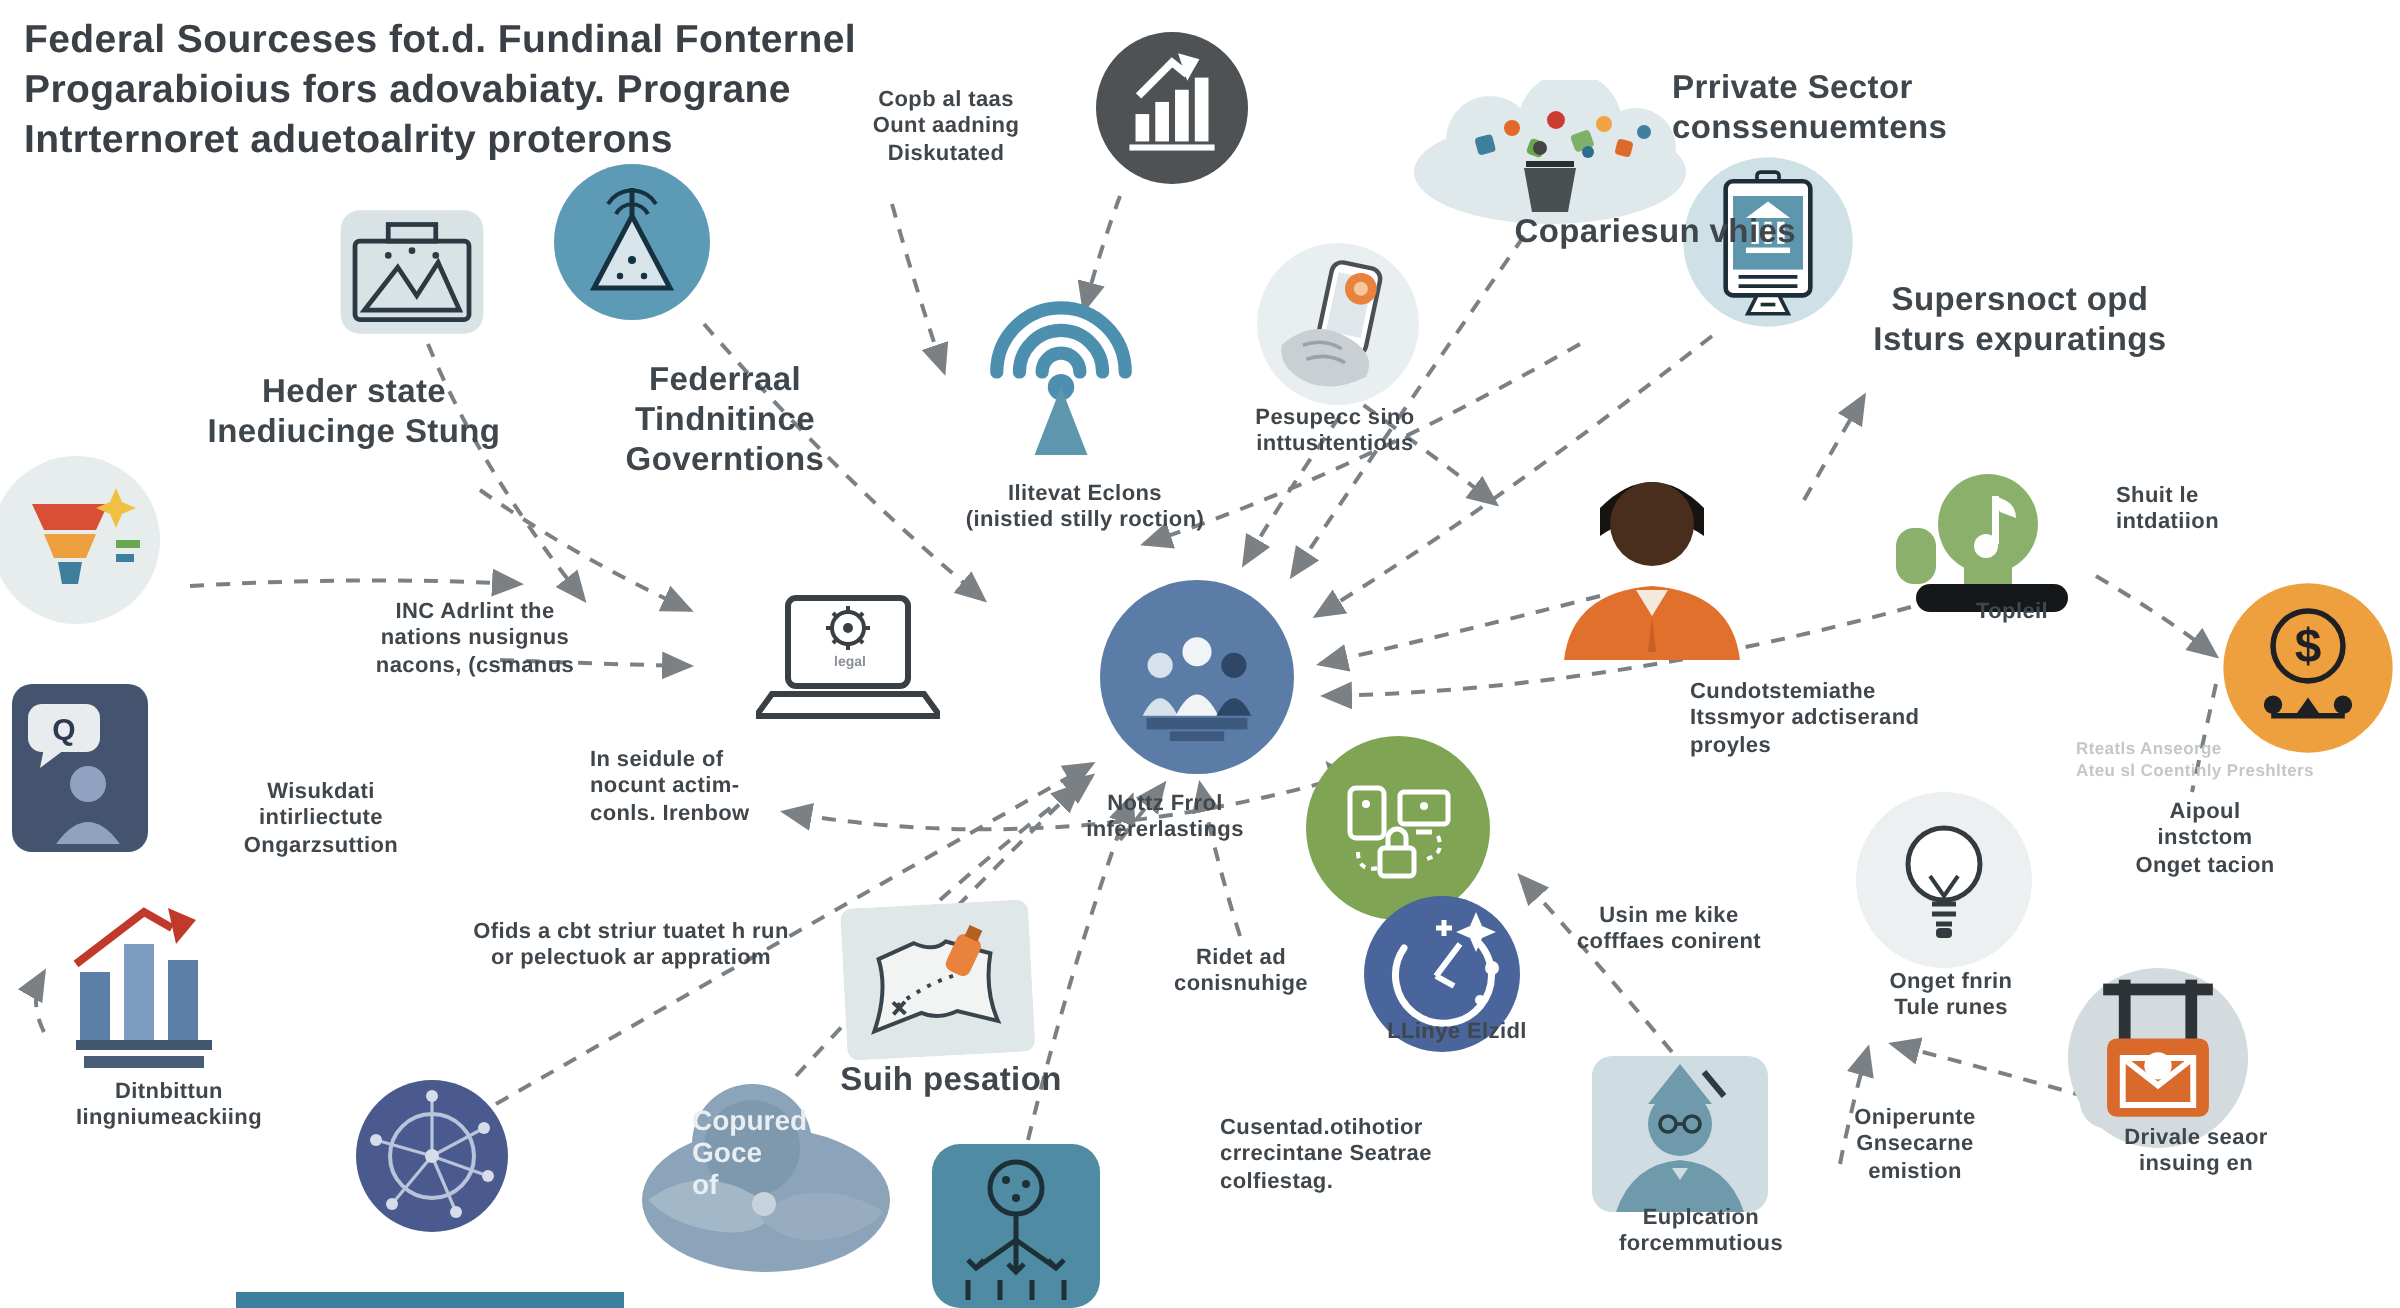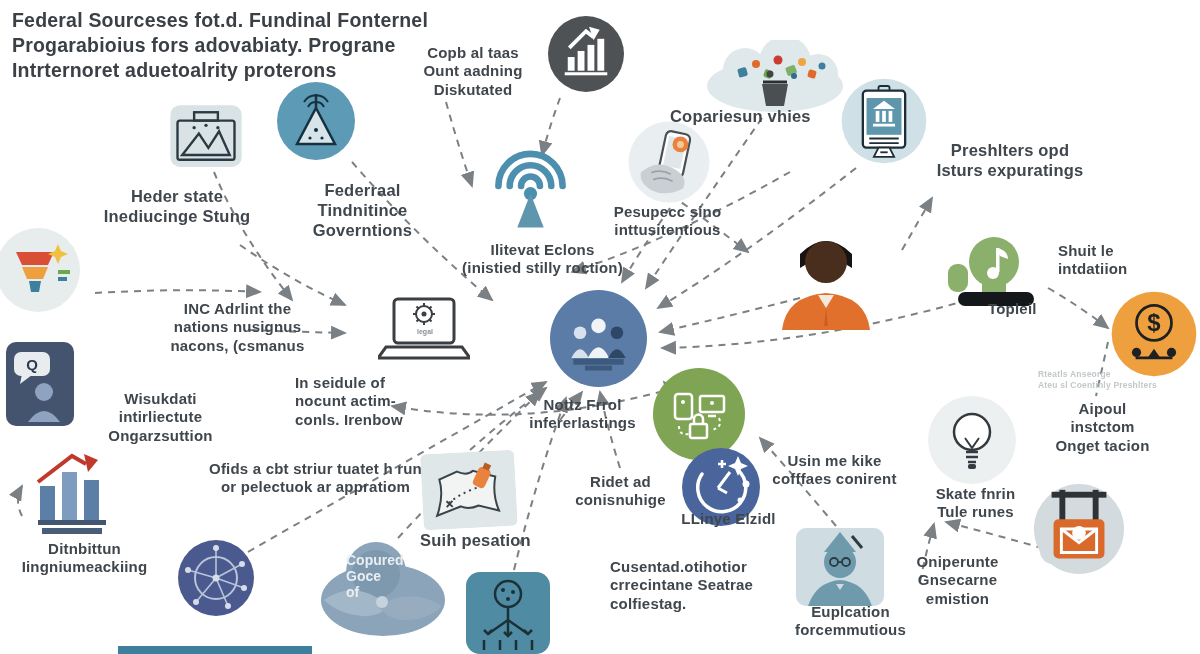--- a/index.html
+++ b/index.html
@@ -1,20 +1,20 @@
 <!DOCTYPE html>
 <html><head>
 <meta charset="utf-8">
 <style>
   html,body{margin:0;padding:0;background:#fff;}
   #stage{position:relative;width:1200px;height:654px;background:#ffffff;overflow:hidden;
          font-family:"Liberation Sans",sans-serif;}
   #arrows{position:absolute;left:0;top:0;z-index:1;}
   .node{position:absolute;z-index:2;}
-  .lbl{position:absolute;z-index:3;white-space:pre-line;font-weight:700;font-size:15px;
+  .lbl{position:absolute;z-index:3;white-space:pre-line;font-weight:700;font-size:11px;
        color:#3f464c;line-height:1.22;letter-spacing:.2px;}
   .c{text-align:center;}
   .big{font-size:16.5px;}
   .title{position:absolute;left:12px;top:8px;width:420px;font-size:19.5px;font-weight:700;
          color:#3a4045;line-height:1.28;z-index:3;white-space:pre-line;letter-spacing:.2px;}
   .faint{font-size:8.5px;color:#c2c8ca;font-weight:700;line-height:1.3;}
   .inlbl{position:absolute;z-index:4;color:#e9eef2;font-size:14px;font-weight:700;
          white-space:pre-line;line-height:1.15;}
   .tinylbl{position:absolute;z-index:4;color:#8a9096;font-size:7px;font-weight:700;text-align:center;}
 </style>
@@ -388,65 +388,72 @@
       <path d="M30 48 L48 62 L66 48" fill="none" stroke="#fff" stroke-width="3"></path>
       <circle cx="48" cy="52" r="7" fill="#fff"></circle>
     </svg>
   </div>
 
   <div class="node" style="left:118px;top:646px;width:194px;height:8px;background:#3f7f9e"></div>
 
   <div class="lbl c" style="left:408px;top:44px;width:130px">Copb al taas
 Ount aadning
 Diskutated</div>
-  <div class="lbl big" style="left:670px;top:106px;width:170px;text-align:left">Copariesun vhies</div>
-  <div class="lbl c big" style="left:905px;top:140px;width:210px">Preshlters opd
+  <div class="lbl big" style="left:728px;top:106px;width:170px;text-align:right">Copariesun vhies</div>
+  <div class="lbl big" style="left:836px;top:34px;width:190px">Prrivate Sector
+conssenuemtens</div>
+  <div class="lbl c big" style="left:905px;top:140px;width:210px">Supersnoct opd
 Isturs expuratings</div>
   <div class="lbl c big" style="left:72px;top:186px;width:210px">Heder state
 Inediucinge Stung</div>
   <div class="lbl c big" style="left:290px;top:180px;width:145px">Federraal
 Tindnitince
 Governtions</div>
   <div class="lbl c" style="left:590px;top:203px;width:155px">Pesupecc sino
 inttusitentious</div>
   <div class="lbl" style="left:1058px;top:242px;width:110px">Shuit le
 intdatiion</div>
   <div class="lbl c" style="left:420px;top:241px;width:245px">Ilitevat Eclons
 (inistied stilly roction)</div>
   <div class="lbl" style="left:988px;top:300px;width:70px">Topleil</div>
   <div class="lbl c" style="left:145px;top:300px;width:185px">INC Adrlint the
 nations nusignus
 nacons, (csmanus</div>
+  <div class="lbl" style="left:845px;top:340px;width:210px">Cundotstemiathe
+Itssmyor adctiserand
+proyles</div>
   <div class="lbl faint" style="left:1038px;top:369px;width:160px">Rteatls Anseorge
 Ateu sl Coentinly Preshlters</div>
   <div class="lbl c" style="left:83px;top:390px;width:155px">Wisukdati
 intirliectute
 Ongarzsuttion</div>
   <div class="lbl" style="left:295px;top:374px;width:150px">In seidule of
 nocunt actim-
 conls. Irenbow</div>
   <div class="lbl c" style="left:505px;top:396px;width:155px">Nottz Frrol
 infererlastings</div>
   <div class="lbl c" style="left:1040px;top:400px;width:125px">Aipoul
 instctom
 Onget tacion</div>
   <div class="lbl c" style="left:168px;top:460px;width:295px">Ofids a cbt striur tuatet h run
 or pelectuok ar appratiom</div>
   <div class="lbl c" style="left:752px;top:452px;width:165px">Usin me kike
 cofffaes conirent</div>
   <div class="lbl c" style="left:558px;top:473px;width:125px">Ridet ad
 conisnuhige</div>
-  <div class="lbl c" style="left:913px;top:485px;width:125px">Skate fnrin
+  <div class="lbl c" style="left:913px;top:485px;width:125px">Onget fnrin
 Tule runes</div>
   <div class="lbl c" style="left:666px;top:510px;width:125px">LLinye Elzidl</div>
   <div class="lbl c big" style="left:408px;top:530px;width:135px">Suih pesation</div>
   <div class="lbl c" style="left:2px;top:540px;width:165px">Ditnbittun
 Iingniumeackiing</div>
   <div class="lbl" style="left:610px;top:558px;width:190px">Cusentad.otihotior
 crrecintane Seatrae
 colfiestag.</div>
   <div class="lbl c" style="left:895px;top:553px;width:125px">Oniperunte
 Gnsecarne
 emistion</div>
+  <div class="lbl c" style="left:1028px;top:563px;width:140px">Drivale seaor
+insuing en</div>
   <div class="lbl c" style="left:778px;top:603px;width:145px">Euplcation
 forcemmutious</div>
 
 </div>
 
 </body></html>

